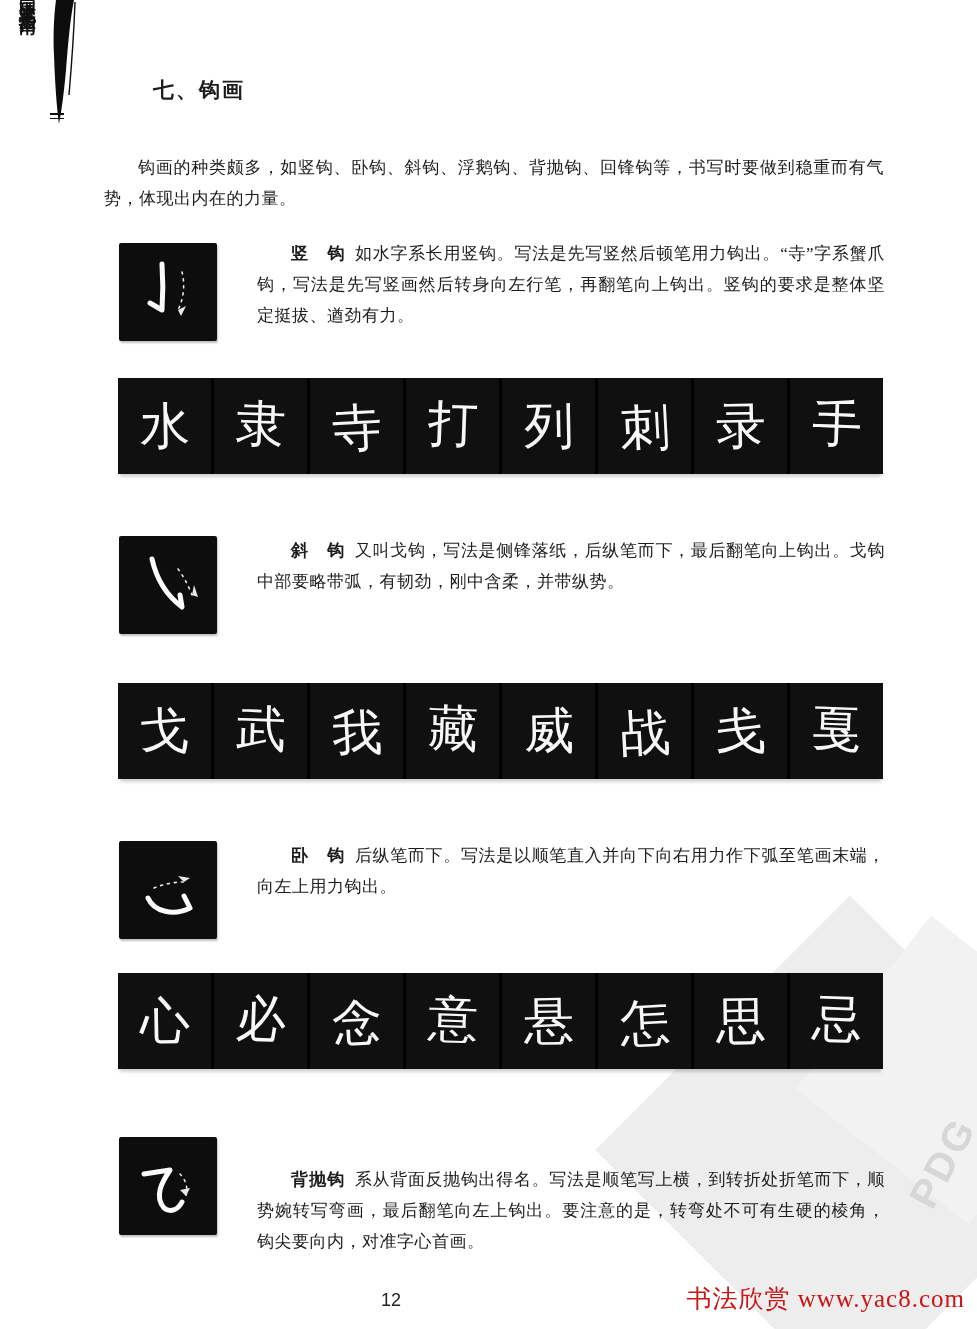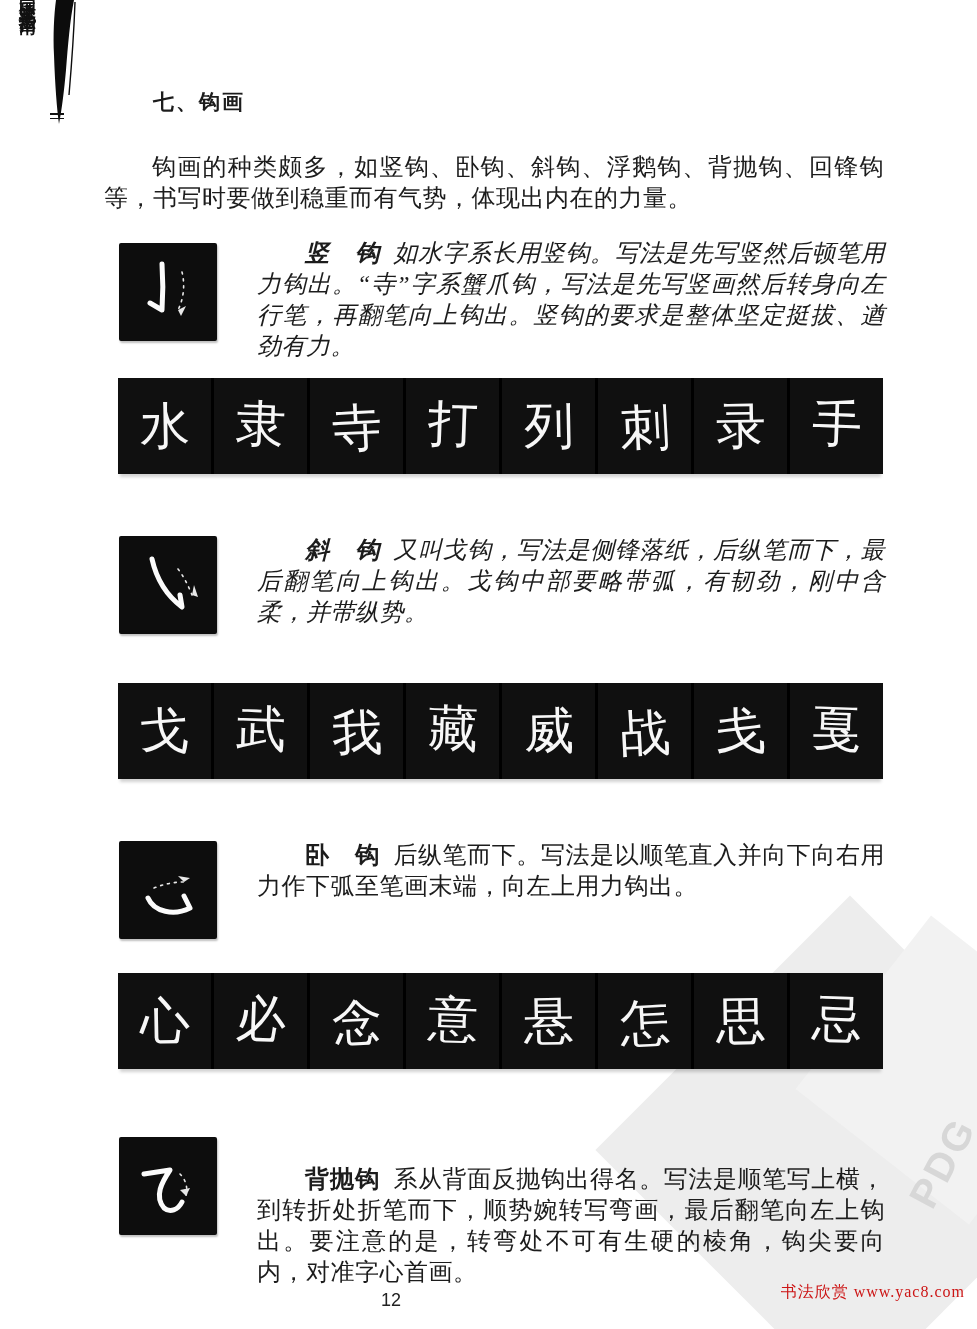--- a/index.html
+++ b/index.html
@@ -12,29 +12,29 @@
   .layer{position:absolute;z-index:1;}
   
   .spine-text{
     left:16px;top:-14px;height:150px;
     writing-mode:vertical-rl;text-orientation:upright;
     font-size:17px;letter-spacing:3px;font-weight:bold;color:#111;
   }
   .spine-brush{left:48px;top:0;}
   .spine-rule{left:50px;top:113px;width:14px;border-top:2px solid #111;border-bottom:1.5px solid #111;height:3px;}
   
-  .page-title{left:153px;top:88px;font-size:21px;font-weight:bold;letter-spacing:2px;margin:0;}
+  .page-title{left:153px;top:76px;font-size:21px;font-weight:bold;letter-spacing:2px;margin:0;}
   .para{
-    font-size:24px;line-height:31px;text-align:justify;margin:0;
+    font-size:17px;line-height:31px;text-align:justify;margin:0;
     text-indent:2em;letter-spacing:0.5px;
   }
   .intro{left:104px;top:152px;width:780px;}
   .sec-text .sec-label{font-weight:bold;margin-right:0.55em;letter-spacing:1px;}
-  .sec1{left:257px;top:238px;width:628px;font-style:italic;}
-  .sec2{left:257px;top:535px;width:628px;font-style:italic;}
+  .sec1{left:257px;top:238px;width:628px;}
+  .sec2{left:257px;top:535px;width:628px;}
   .sec3{left:257px;top:840px;width:628px;}
   .sec4{left:257px;top:1136px;width:628px;margin-top:28px;}
   
   .demo-box{
     width:98px;height:98px;background:#0d0d0d;border-radius:2px;
     display:flex;align-items:center;justify-content:center;
     box-shadow:1px 2px 2px rgba(0,0,0,.25);
   }
   .demo1{left:119px;top:243px;}
   .demo2{left:119px;top:536px;}
@@ -66,21 +66,21 @@
   .pdg-d2{left:840px;top:960px;width:220px;height:220px;transform:rotate(38deg);background:#f2f2f2;}
   .pdg-label{
     z-index:0;left:895px;top:1140px;color:#d7d7d7;font-size:40px;font-weight:bold;
     font-family:"Liberation Sans","DejaVu Sans",sans-serif;
     transform:rotate(-62deg);letter-spacing:3px;
   }
   .page-number{left:0;top:1290px;width:782px;text-align:center;font-size:18px;color:#222;
     font-family:"Liberation Sans","DejaVu Sans",sans-serif;}
   .red-mark{
     left:620px;top:1282px;width:345px;text-align:right;
-    color:#cc1414;font-size:16px;letter-spacing:1px;white-space:nowrap;
+    color:#cc1414;font-size:25px;letter-spacing:1px;white-space:nowrap;
   }
   svg .ink{stroke:#fbfbfb;fill:none;stroke-linecap:round;stroke-linejoin:round;}
   svg .dot{stroke:#e8e8e8;fill:none;stroke-linecap:round;stroke-dasharray:2 5;stroke-width:1.6;}
   svg .tip{fill:#e8e8e8;stroke:none;}
 </style>
 </head>
 <body>
 
 <div class="layer pdg-diamond pdg-d1"></div>
 <div class="layer pdg-diamond pdg-d2"></div>

